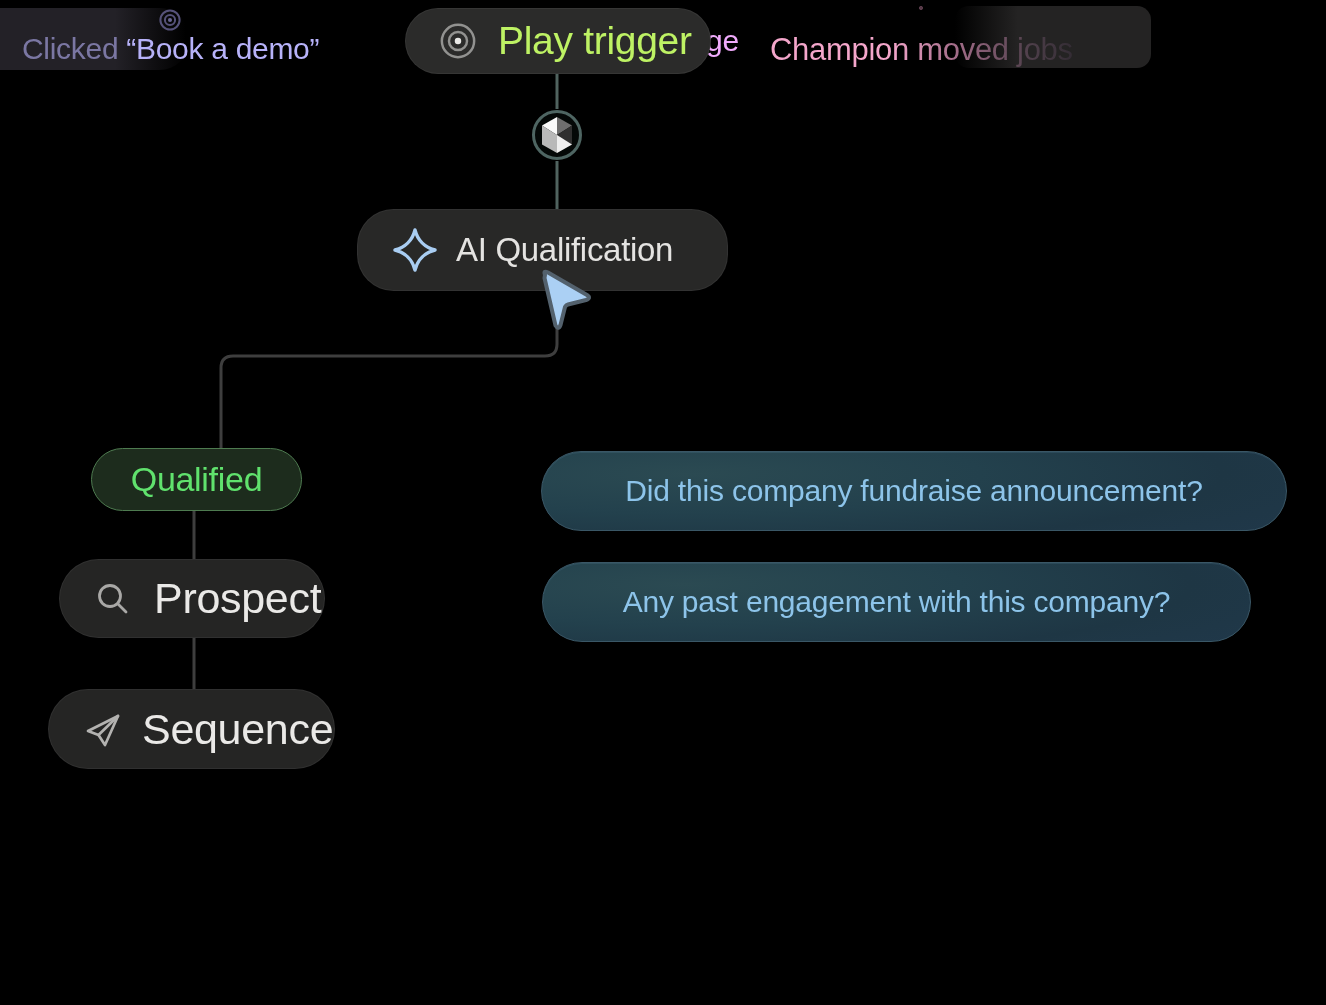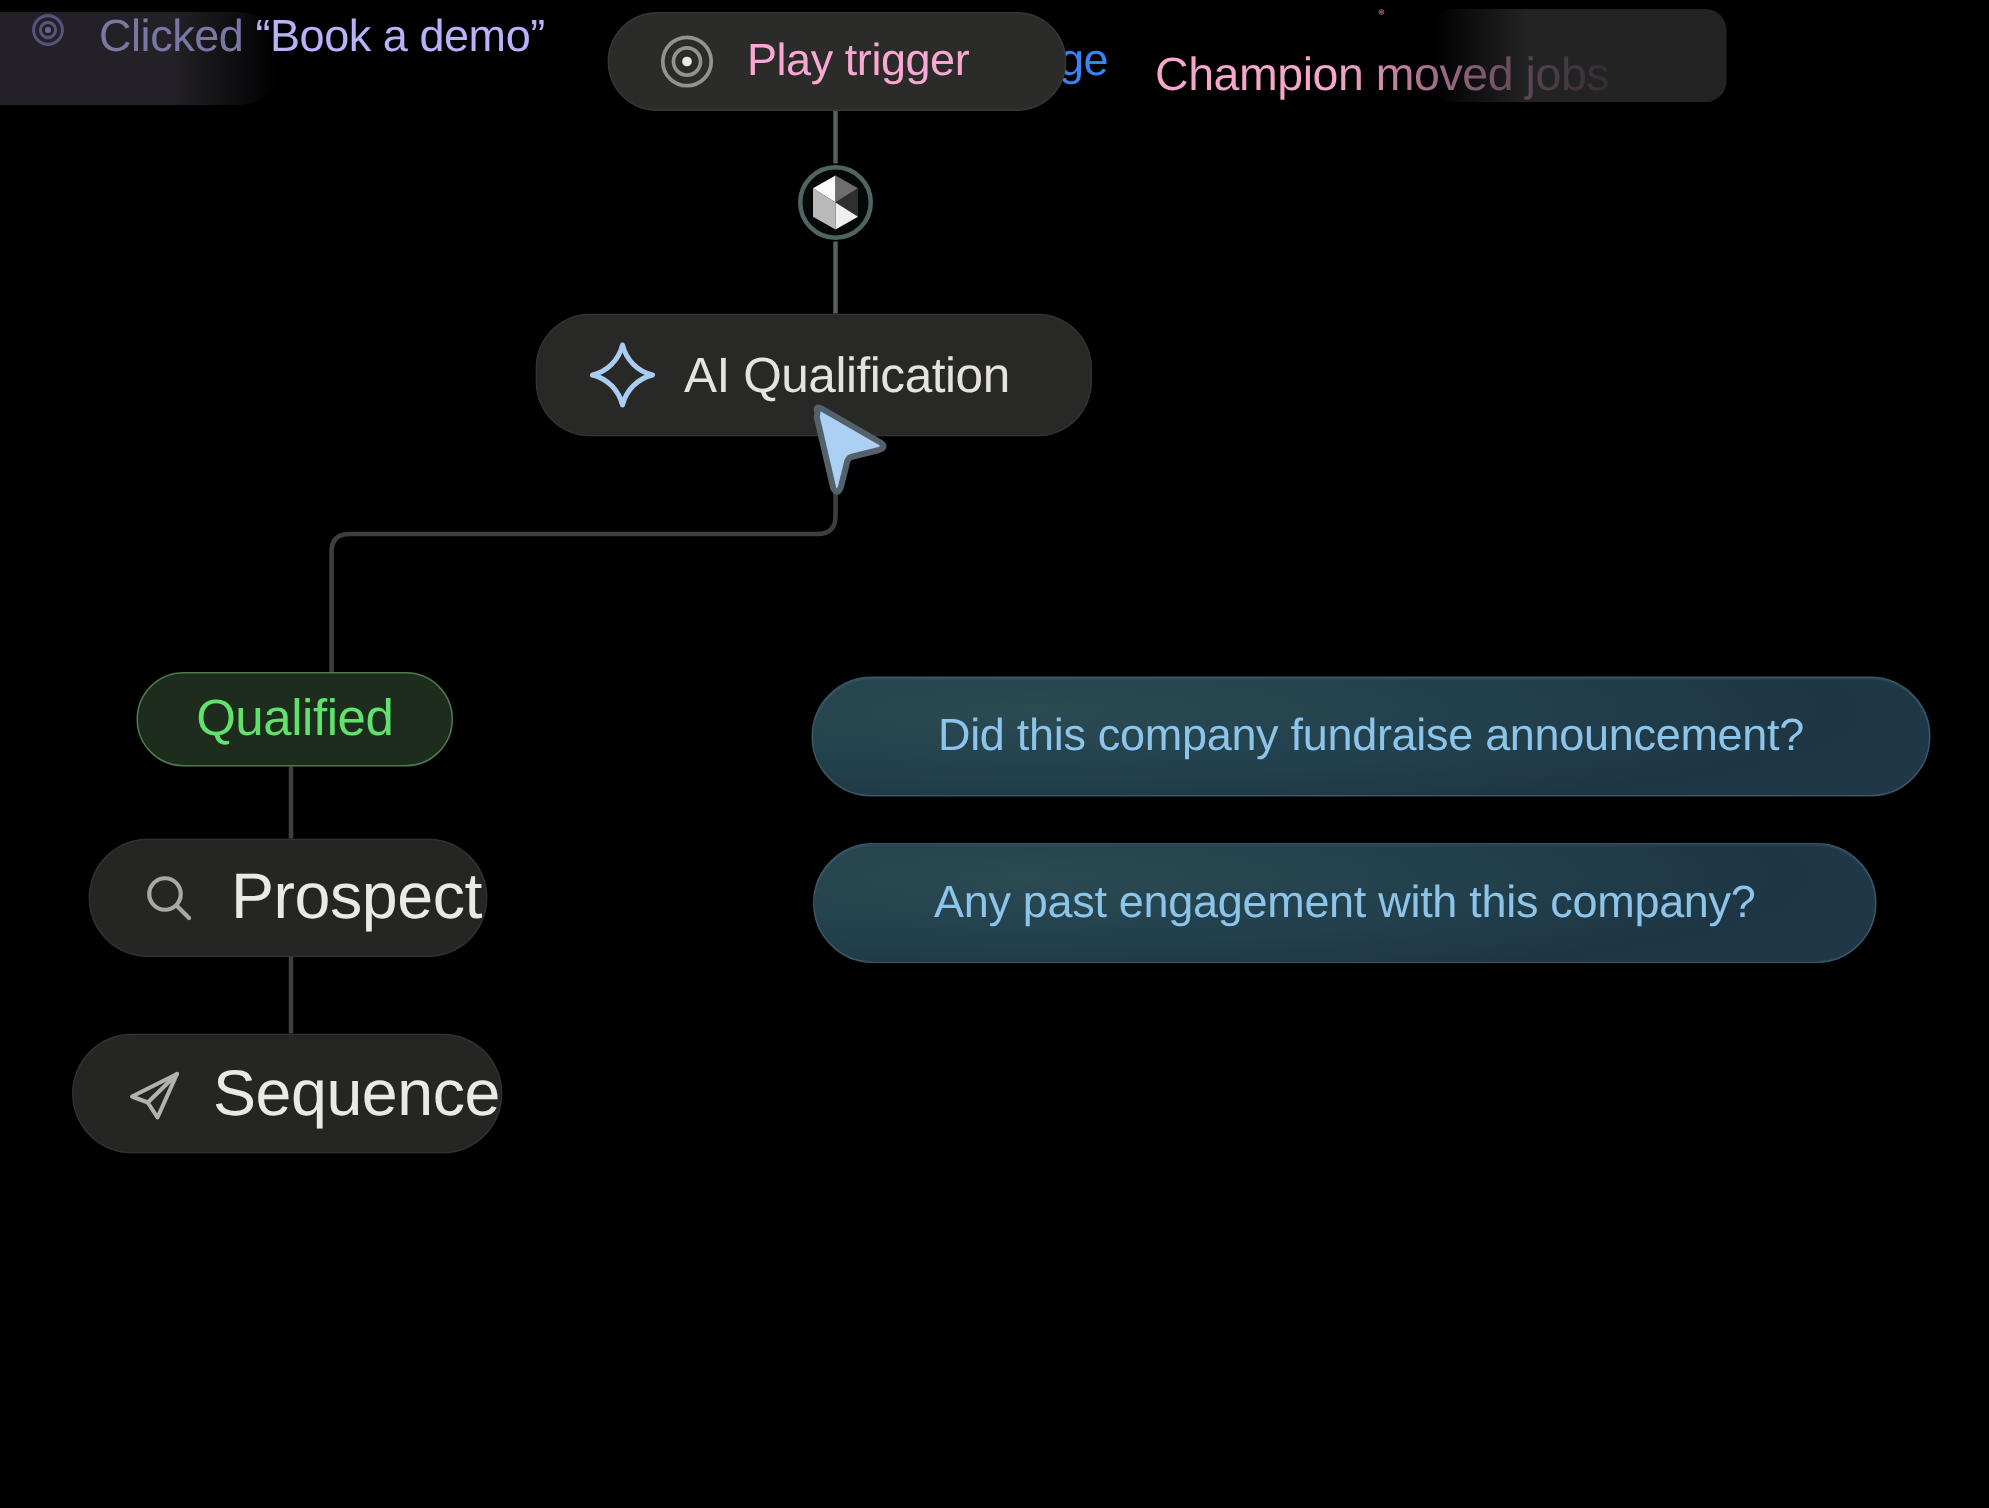--- a/index.html
+++ b/index.html
@@ -11,38 +11,38 @@
   .abs{position:absolute;}
   svg{display:block;}
 
   
   .trig-left-bg{
     left:-30px;top:8px;width:220px;height:62px;border-radius:31px;
     background:linear-gradient(to right,#232127 0%,#232127 66%,rgba(35,33,39,0) 98%);
     z-index:1;
   }
   .trig-left-content{
-    left:0;top:8px;height:62px;display:flex;z-index:2;
+    left:0;top:8px;height:62px;display:flex;align-items:center;z-index:2;flex-direction:column;
   }
   .trig-left-content .txt{
     margin-left:22px;font-size:30px;font-weight:500;letter-spacing:-0.3px;white-space:nowrap;
   }
   .txt-muted{color:#7b77a3;}
   .txt-bright{color:#b7b2f9;}
 
   .play-pill{
     left:405px;top:8px;width:306px;height:66px;border-radius:33px;
     background:#2b2b2a;border:1px solid rgba(255,255,255,0.055);box-sizing:border-box;
     display:flex;align-items:center;padding-left:33px;gap:21px;z-index:3;
   }
-  .play-pill .lbl{font-size:30px;font-weight:500;color:#f9a8d4;letter-spacing:-0.3px;white-space:nowrap;}
+  .play-pill .lbl{font-size:39px;font-weight:500;color:#bef264;letter-spacing:-0.3px;white-space:nowrap;}
 
   .ge-text{
     left:706px;top:8px;height:66px;line-height:66px;font-size:30px;font-weight:500;
-    color:#3b82f6;letter-spacing:-0.3px;z-index:2;
+    color:#f0abfc;letter-spacing:-0.3px;z-index:2;
   }
 
   .champ-bg{
     left:955px;top:6px;width:196px;height:62px;border-radius:14px;
     background:linear-gradient(to right,rgba(36,35,35,0) 0%,#242323 32%,#242323 100%);
     z-index:1;
   }
   .champ-row{left:770px;top:6px;height:62px;display:flex;align-items:center;gap:22px;z-index:2;flex-direction:column;}
   .champ-text{
     font-size:31px;font-weight:500;letter-spacing:-0.3px;white-space:nowrap;

